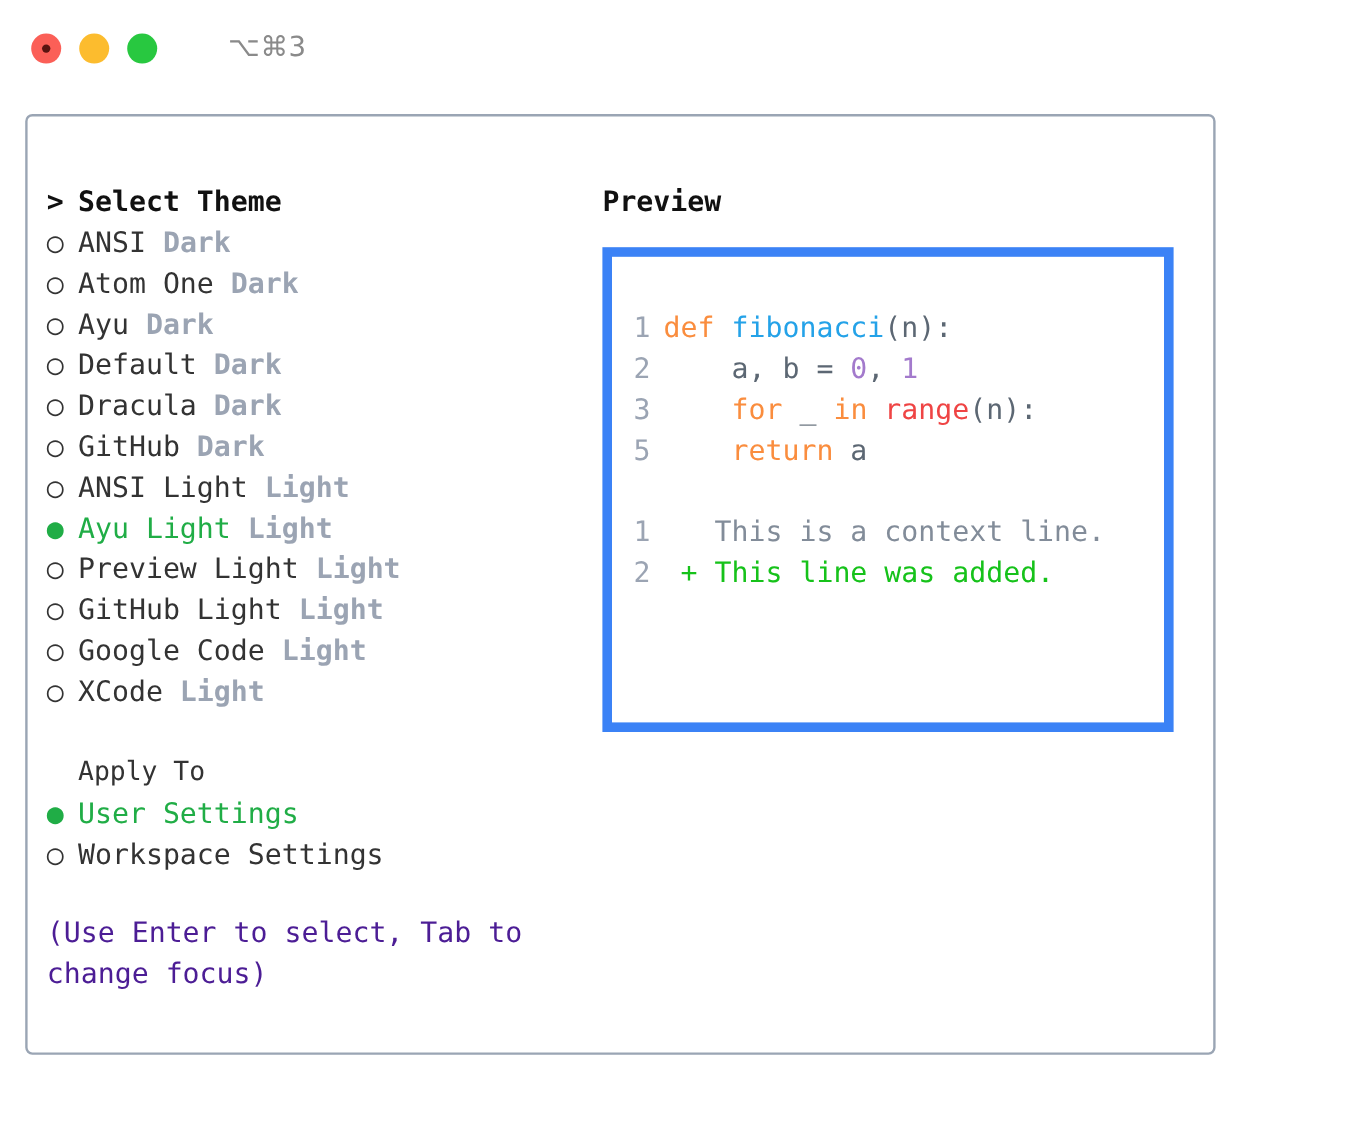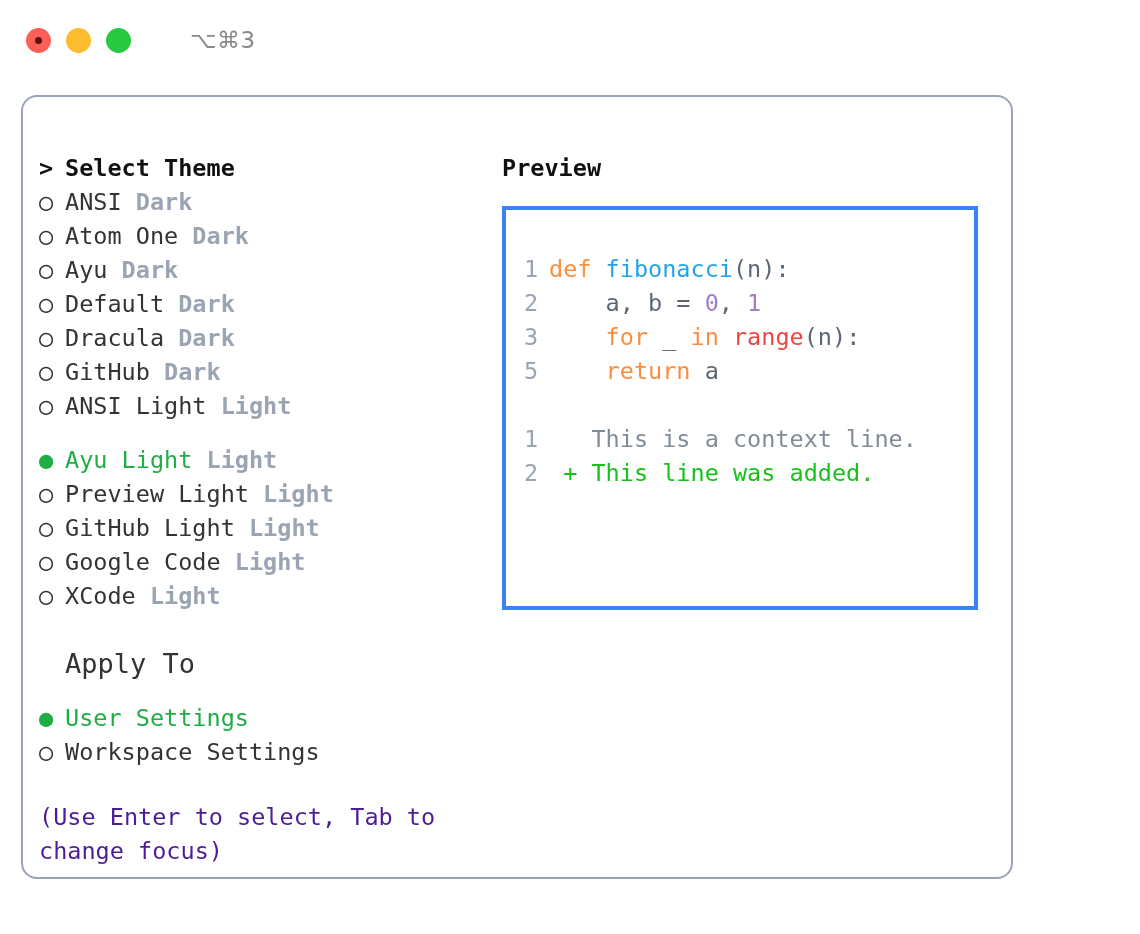--- a/index.html
+++ b/index.html
@@ -64,21 +64,21 @@
   }
 
   
   #frame {
     position: absolute;
     left: 21px;
     top: 95px;
     width: 992px;
     height: 784px;
     border: 2px solid #9aa5b4;
-    border-radius: 16px;
+    border-radius: 6px;
     box-sizing: border-box;
     background: #ffffff;
   }
 
   
   #left-col {
     position: absolute;
     left: 16px;
     top: 54px;
     width: 440px;
@@ -93,28 +93,28 @@
   .row .marker {
     display: inline-block;
     width: 26px;
     color: #333333;
   }
   .row.header {
     font-weight: bold;
     color: #111111;
   }
   .row.header .marker { color: #111111; }
-  .row.selected { color: #20ad46; margin-top: 20px; }
+  .row.selected { color: #20ad46; }
   .row.selected .marker { color: #20ad46; }
   .tag {
     color: #9ba4b3;
     font-weight: bold;
   }
   .section-title {
-    font-size: 27px;
+    font-size: 22px;
     height: 34px;
     line-height: 34px;
     color: #333333;
     padding-left: 26px;
   }
   .spacer-lg { height: 34px; }
   #hint {
     margin-top: 31px;
     font-size: 23.5px;
     line-height: 34px;
@@ -134,21 +134,21 @@
   #preview-title {
     font-size: 23.5px;
     font-weight: bold;
     color: #111111;
     line-height: 34px;
   }
   #preview-panel {
     margin-top: 21px;
     width: 476px;
     height: 404px;
-    border: 4px solid #3b82f6;
+    border: 8px solid #3b82f6;
     box-sizing: border-box;
     background: #ffffff;
     padding: 42px 0 0 18px;
   }
   .code-line {
     font-size: 23.5px;
     line-height: 34px;
     white-space: pre;
     color: #5c6773;
   }

